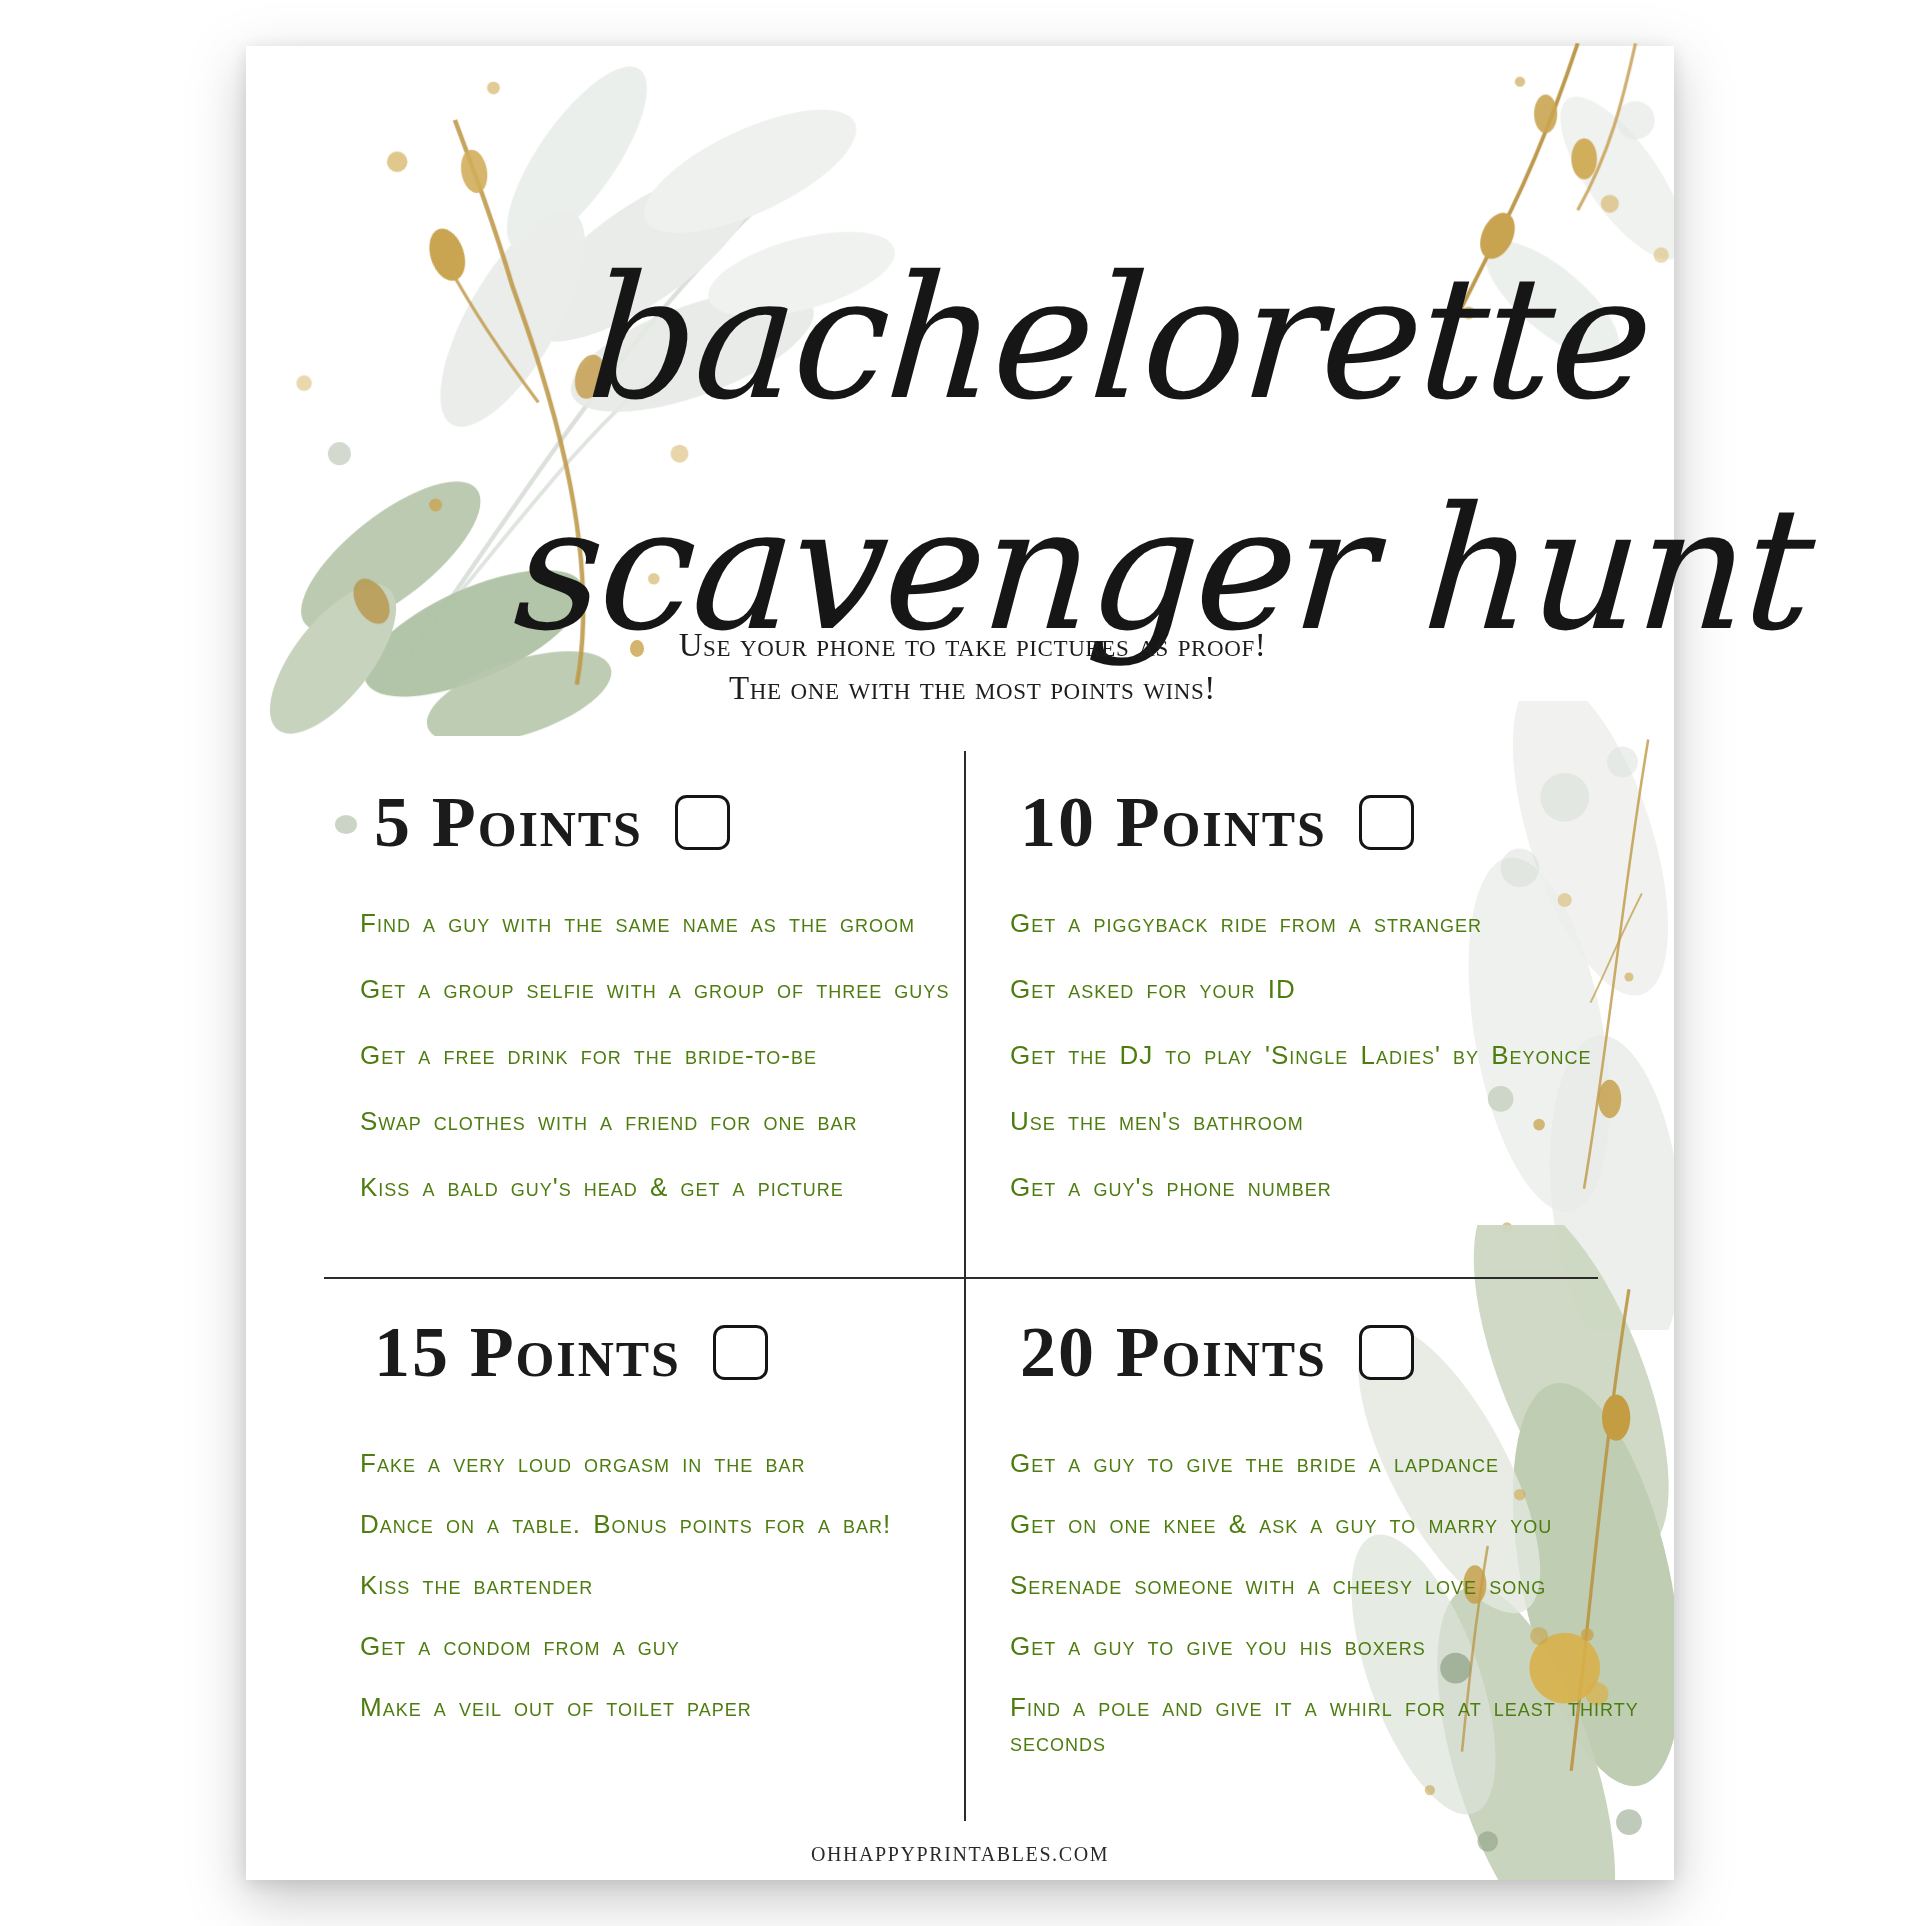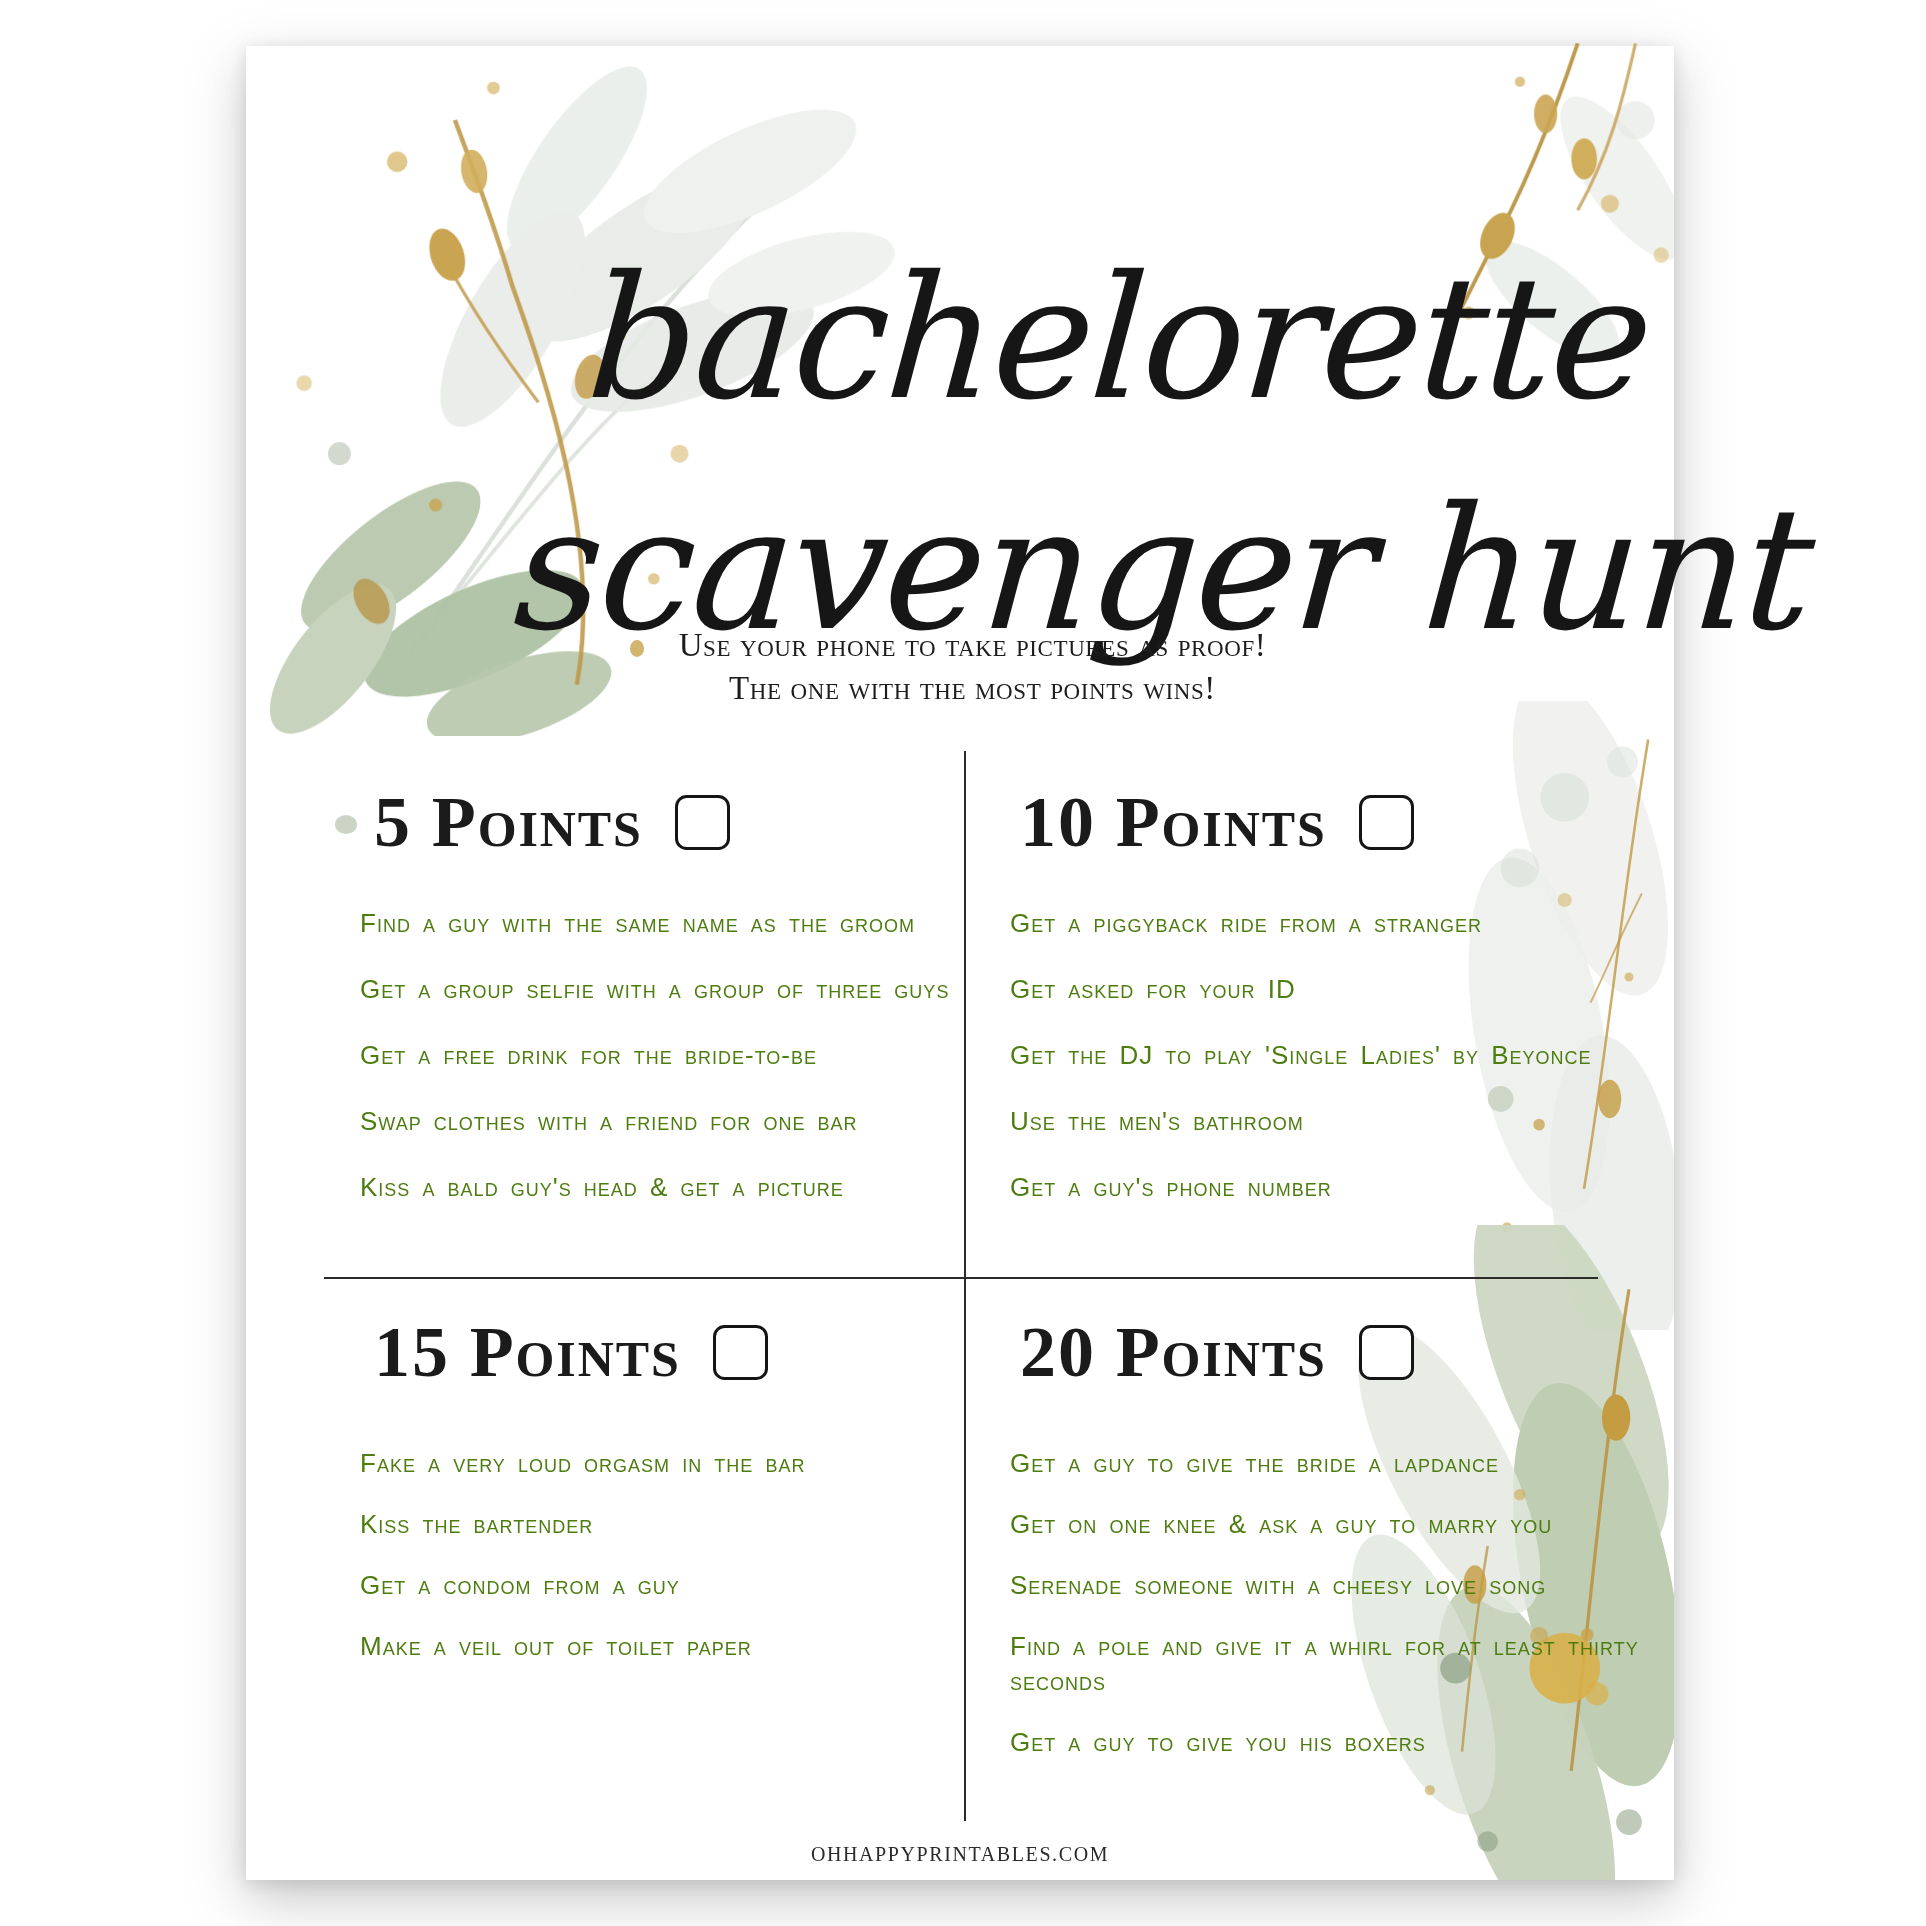--- a/index.html
+++ b/index.html
@@ -189,33 +189,34 @@
       <li>Use the men's bathroom</li>
       <li>Get a guy's phone number</li>
     </ul>
 
     <div class="content points-row row-bl">
       <h2 class="points-heading">15 Points</h2>
       <span class="checkbox"></span>
     </div>
     <ul class="content tasks tight list-bl">
       <li>Fake a very loud orgasm in the bar</li>
+      <li>Dance on a table. Bonus points for a bar!</li>
       <li>Kiss the bartender</li>
       <li>Get a condom from a guy</li>
       <li>Make a veil out of toilet paper</li>
     </ul>
 
     <div class="content points-row row-br">
       <h2 class="points-heading">20 Points</h2>
       <span class="checkbox"></span>
     </div>
     <ul class="content tasks tight list-br">
       <li>Get a guy to give the bride a lapdance</li>
       <li>Get on one knee &amp; ask a guy to marry you</li>
       <li>Serenade someone with a cheesy love song</li>
+      <li>Get a guy to give you his boxers</li>
       <li>Find a pole and give it a whirl for at least thirty seconds</li>
-      <li>Get a guy to give you his boxers</li>
     </ul>
 
     <footer class="content footer">OHHAPPYPRINTABLES.COM</footer>
   </div>
 </div>
 
 
 </body></html>

